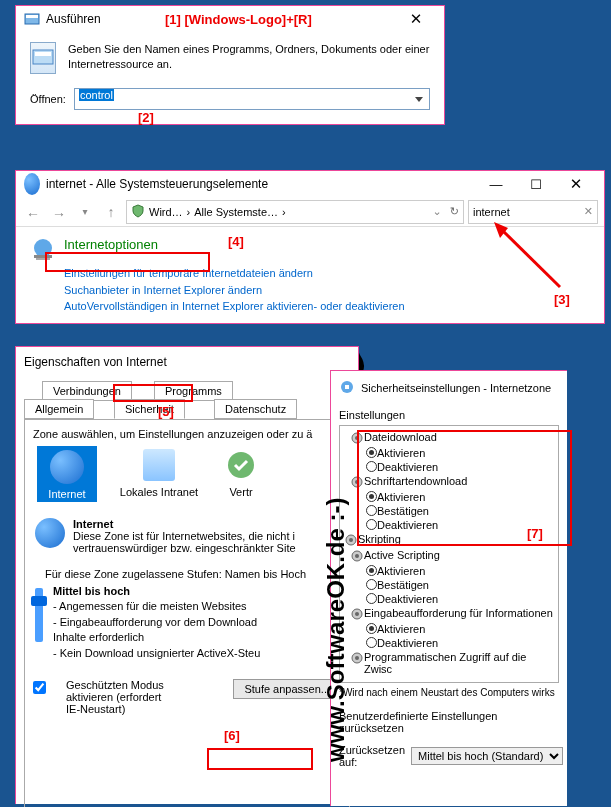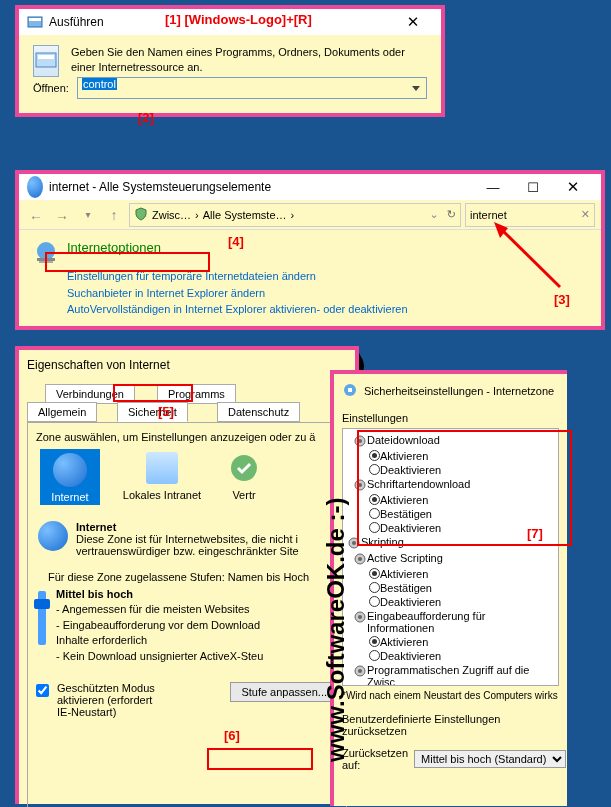--- a/index.html
+++ b/index.html
@@ -1,28 +1,28 @@
 <!DOCTYPE html>
 <html><head>
 <meta charset="utf-8">
 <style>
 *{box-sizing:border-box;margin:0;padding:0;font-family:"Segoe UI",Tahoma,sans-serif;font-size:11px}
 body{background:#1a5490;width:611px;height:807px;position:relative;overflow:hidden}
-.window{background:#fef9c3;border:4px solid #ec4899;position:absolute}
+.window{background:#ffffff;border:1px solid #ec4899;position:absolute}
 .titlebar{display:flex;align-items:center;padding:4px 8px;height:26px;background:#fff}
 .titlebar .icon{width:16px;height:16px;margin-right:6px;display:flex;align-items:center;justify-content:center}
 .titlebar .title{flex:1;font-size:12px}
 .win-btns{display:flex}
 .win-btn{width:40px;height:26px;display:flex;align-items:center;justify-content:center;font-size:13px}
 .win-btn.close{font-size:15px}
 .red-marker{border:2px solid #e00;color:#e00;font-weight:bold;position:absolute}
 .red-label{color:#e00;font-weight:bold;position:absolute;font-size:13px}
 .blue-link{color:#0066cc}
 .run-body{padding:10px 14px 14px}
-.run-desc{display:flex;gap:12px;}
+.run-desc{display:flex;gap:12px;margin-bottom:14px}
 .run-icon{width:32px;height:32px;border:1px solid #88aacc;background:linear-gradient(#eef5fb,#d4e6f7);display:flex;align-items:center;justify-content:center}
 .run-open{display:flex;align-items:center;gap:8px}
 .run-input{flex:1;height:22px;border:1px solid #7a9fc4;padding:0 4px;position:relative}
 .run-input .val{background:#0078d7;color:#fff;padding:0 1px}
 .run-input .caret{border-left:4px solid transparent;border-right:4px solid transparent;border-top:5px solid #444;position:absolute;right:6px;top:8px}
 .cp-window{left:15px;top:170px;width:590px}
 .cp-toolbar{display:flex;align-items:center;padding:2px 6px;border-bottom:1px solid #ddd;height:30px;gap:4px}
 .nav-arrow{width:22px;height:22px;display:flex;align-items:center;justify-content:center;color:#888;font-size:14px}
 .addressbar{flex:1;display:flex;align-items:center;height:24px;border:1px solid #ccc;padding:0 4px;gap:4px;font-size:11px}
 .search-box{width:130px;height:24px;border:1px solid #ccc;padding:0 4px;display:flex;align-items:center;justify-content:space-between}
@@ -44,21 +44,21 @@
 .zone-icon{width:38px;height:38px;margin:0 auto 2px;display:flex;align-items:center;justify-content:center}
 .globe{width:34px;height:34px;border-radius:50%;background:radial-gradient(circle at 30% 30%,#7abfff,#1a6dd0)}
 .globe.sm{width:22px;height:22px}
 .intranet{width:32px;height:32px;background:linear-gradient(#cde8ff,#8ac4ff);border-radius:3px}
 .zone-desc{display:flex;gap:8px;padding:6px 2px}
 .slider-section{margin-top:8px}
 .slider-row{display:flex;gap:10px;padding:4px 2px}
 .slider-track{width:8px;height:54px;background:linear-gradient(#4a9eff,#4a9eff);border-radius:2px;position:relative;margin-top:4px}
 .slider-thumb{position:absolute;width:16px;height:10px;background:#0066dd;left:-4px;top:8px;border-radius:2px}
 .level-desc{font-size:11px;line-height:1.4}
-.protected{display:flex;align-items:flex-start;gap:8px;margin-top:14px}
+.protected{display:flex;align-items:flex-start;gap:20px;margin-top:14px}
 .btn{border:1px solid #999;background:#e8e8e8;padding:3px 10px;font-size:11px;display:inline-block}
 .sec-window{left:330px;top:370px;width:237px;height:436px;border-right:none;border-bottom:none}
 .sec-title{padding:8px;font-size:12px;display:flex;align-items:center;gap:6px}
 .sec-body{padding:4px 8px}
 .tree-box{border:1px solid #aaa;background:#fff;height:258px;padding:4px;overflow:hidden;position:relative}
 .tree-item{padding:1px 0;display:flex;gap:0;font-size:11px}
 .tree-item.lvl1{margin-left:6px}
 .tree-item.lvl2{margin-left:22px}
 .radio{width:11px;height:11px;border:1px solid #333;border-radius:50%;display:inline-flex;align-items:center;justify-content:center;flex-shrink:0}
 .radio.on::after{content:"";width:5px;height:5px;background:#333;border-radius:50%}
@@ -123,21 +123,21 @@
   </div>
   <div class="cp-toolbar">
     <div class="nav-arrow">←</div>
     <div class="nav-arrow">→</div>
     <div class="nav-arrow" style="font-size:10px">▾</div>
     <div class="nav-arrow">↑</div>
     <div class="addressbar">
       <span><svg width="14" height="14" viewBox="0 0 14 14">
             <path d="M7 1 L12 3 V7 C12 10 9 12 7 13 C5 12 2 10 2 7 V3 Z" fill="#6fb86f" stroke="#3a7a3a"></path>
           </svg></span>
-      <span>Zwisc…</span>
+      <span>Wird…</span>
         <span>›</span>
       <span>Alle Systemste…</span>
         <span>›</span>
       <span style="flex:1"></span>
       <span style="color:#888">⌄</span>
       <span style="color:#666;margin-left:4px">↻</span>
     </div>
     <div class="search-box">
       <span>internet</span>
       <span style="color:#888">✕</span>

